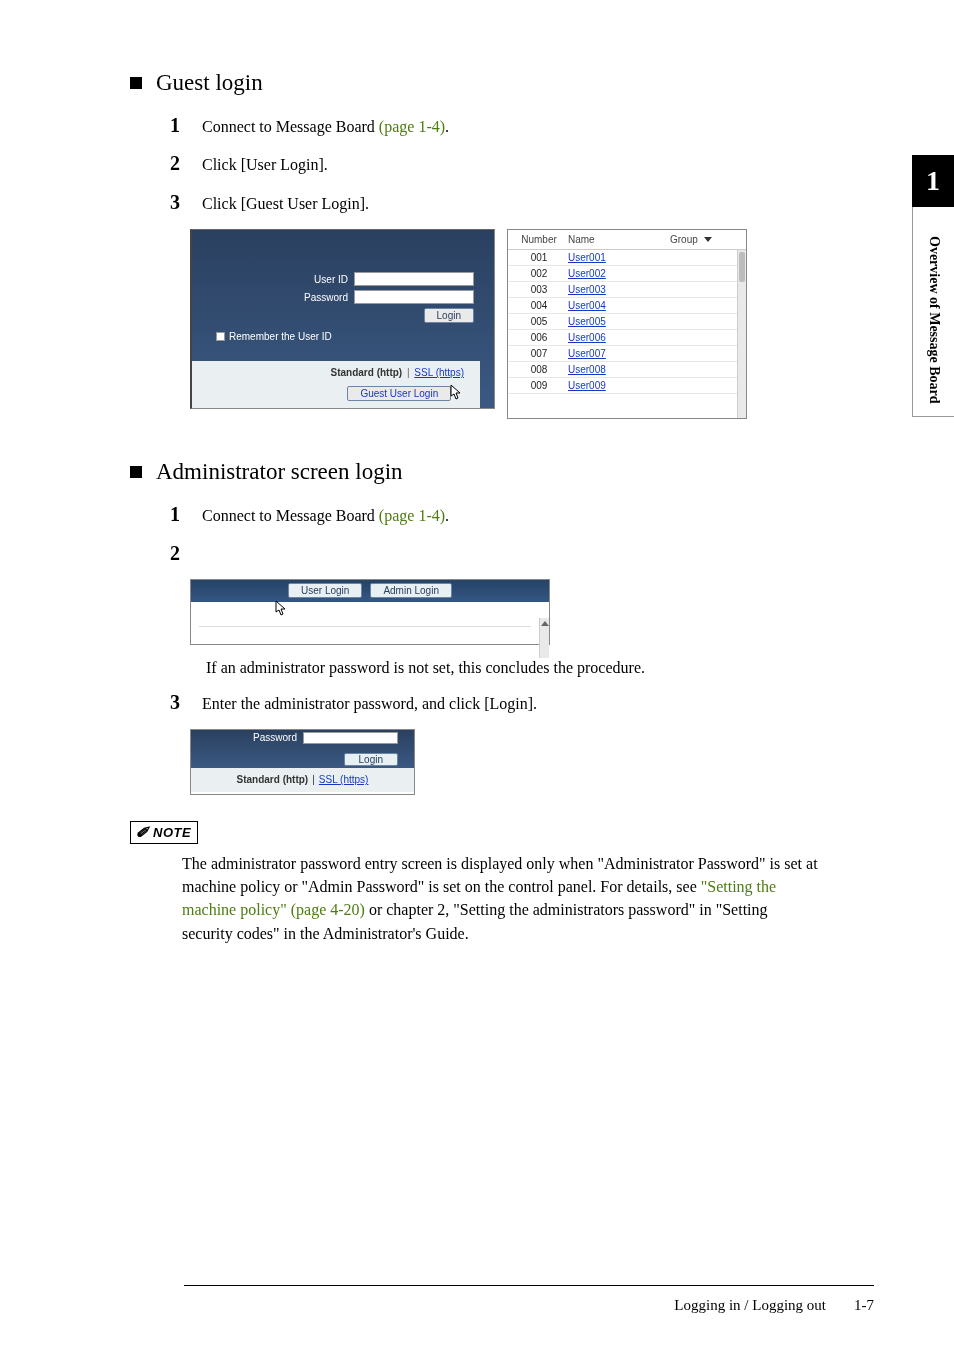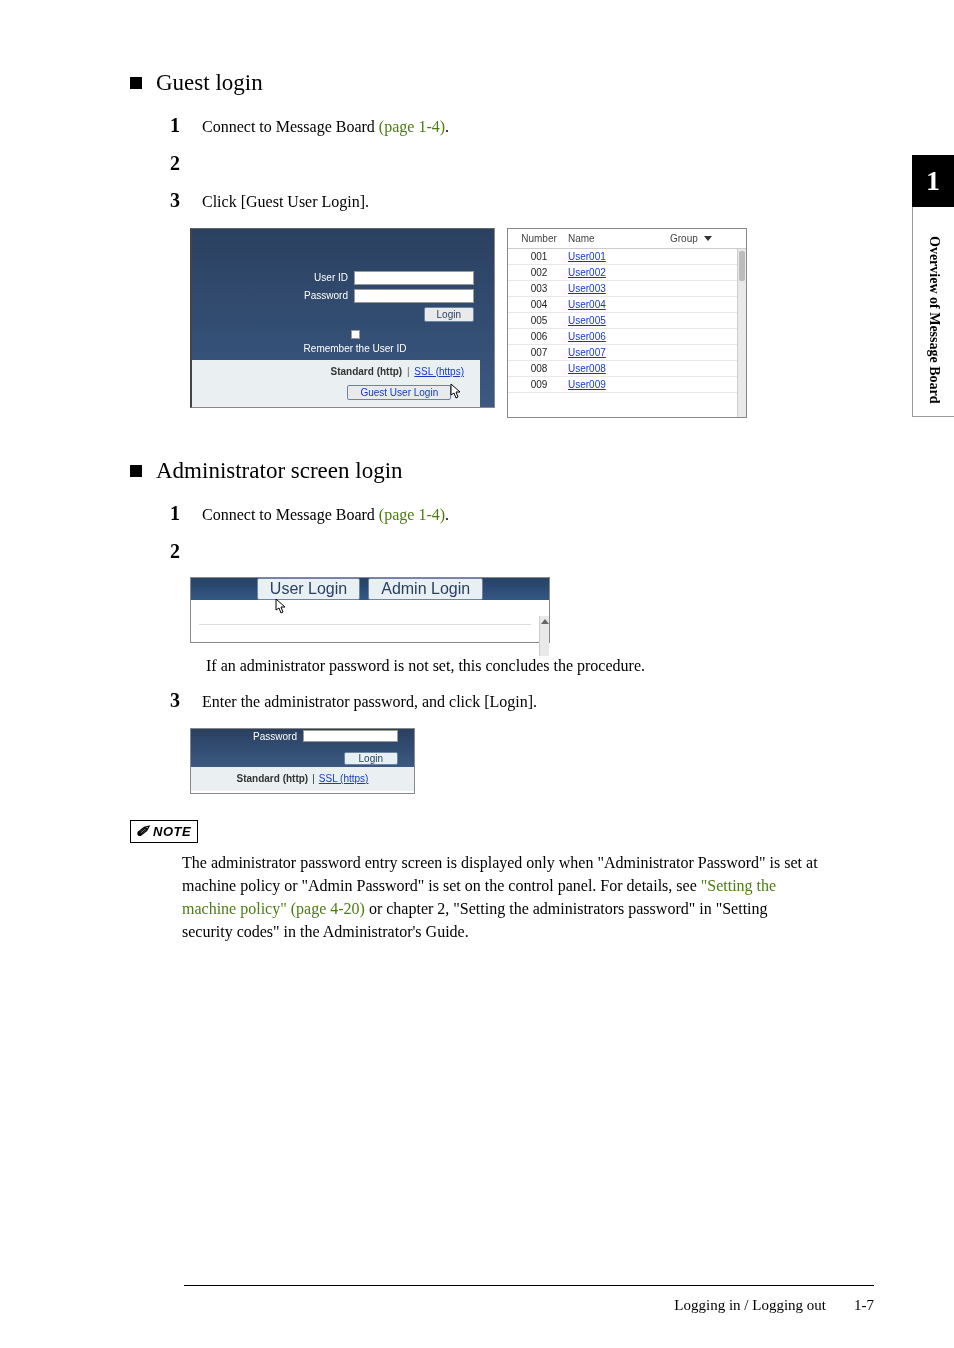--- a/index.html
+++ b/index.html
@@ -98,21 +98,21 @@
   }
   .fig1 .formrow { display: flex; align-items: center; justify-content: flex-end; margin: 4px 20px; gap: 6px; }
   .fig1 .lab { font-size: 10px; }
   .fig1 input.txt {
     width: 120px; height: 14px; border: 1px solid #999; background: #fff;
   }
   .fig1 .btn {
     background: #eaeaea; color: #2a4060; border: 1px solid #6b85a5;
     padding: 1px 12px; font-size: 10px; border-radius: 2px;
   }
-  .fig1 .remember { margin: 8px 0 0 24px; font-size: 10px; display: flex; align-items: center; gap: 4px; flex-direction: column; }
+  .fig1 .remember { margin: 8px 0 0 24px; font-size: 10px; display: flex; align-items: center; gap: 4px; }
   .fig1 .chk { width:9px;height:9px;border:1px solid #999;background:#fff;display:inline-block; }
   .fig1 .bottom {
     background: #eaf0f2;
     color: #333;
     position: absolute; bottom: 0; left:0; right:14px;
     padding: 6px 16px;
     font-size: 10px;
     text-align: right;
   }
   .fig1 .bottom .sep { margin: 0 2px; color: #666; }
@@ -144,21 +144,21 @@
   .fig2 .scroll { position:absolute; right:0; top:20px; bottom:0; width:9px; background:#e9e9e9; border-left:1px solid #ccc; }
   .fig2 .scroll .thumb { position:absolute; top:2px; left:1px; right:1px; height:30px; background:#bcbcbc; border-radius:2px; }
   .fig2 .dd { width:0;height:0;border-left:4px solid transparent;border-right:4px solid transparent;border-top:5px solid #333;display:inline-block; }
 
   .fig3 { width:360px; height:66px; background:#fff; border:1px solid #888; margin-left: 60px;}
   .fig3 .tabbar {
     background: linear-gradient(#264266, #335784);
     height: 22px; display:flex; align-items:center; justify-content:center; gap:8px;
   }
   .fig3 .tab {
-    background:#e8f0f4; color:#2a4060; border:1px solid #6b85a5; padding:1px 12px; font-size:16px; border-radius:2px;
+    background:#e8f0f4; color:#2a4060; border:1px solid #6b85a5; padding:1px 12px; font-size:10px; border-radius:2px;
     font-family: Arial, sans-serif;
   }
   .fig3 .cursor-svg2 { margin-left: 82px; margin-top:-2px; }
   .fig3 .lower { display:flex; }
   .fig3 .lower .spacer { flex:1; height:30px; border-top:1px solid #ddd; margin:8px;}
   .fig3 .lower .sc { width:10px; background:#e9e9e9; border-left:1px solid #ccc; height:40px;}
   .fig3 .lower .sc .up { width:0;height:0;border-left:4px solid transparent;border-right:4px solid transparent;border-bottom:5px solid #666;margin:3px auto 0; }
 
   .fig4 { width:225px; height:66px; margin-left:60px; border:1px solid #888;}
   .fig4 .top {
@@ -234,20 +234,21 @@
 
     <div class="steps">
       <div class="step">
         <div class="step-num">1</div>
         <div class="step-body">
           <span>Connect to Message Board </span><span class="link">(page 1-4)</span><span>.</span>
         </div>
       </div>
       <div class="step">
         <div class="step-num">2</div>
+        <div class="step-body">Click [User Login].</div>
       </div>
       <div class="step">
         <div class="step-num">3</div>
         <div class="step-body">Click [Guest User Login].</div>
       </div>
     </div>
 
     <div class="figrow">
 
       <div class="fig fig-left fig1">

